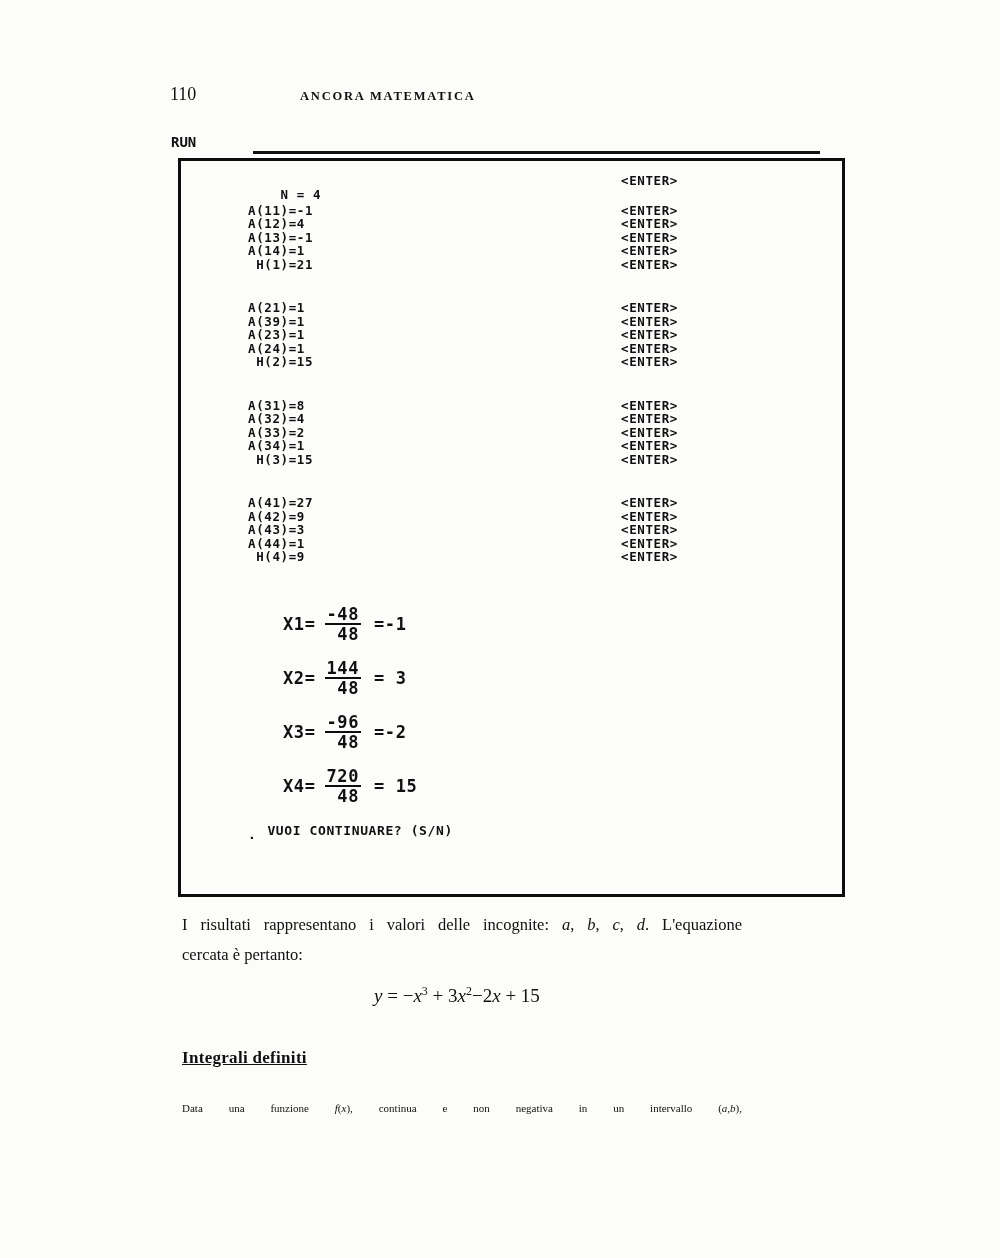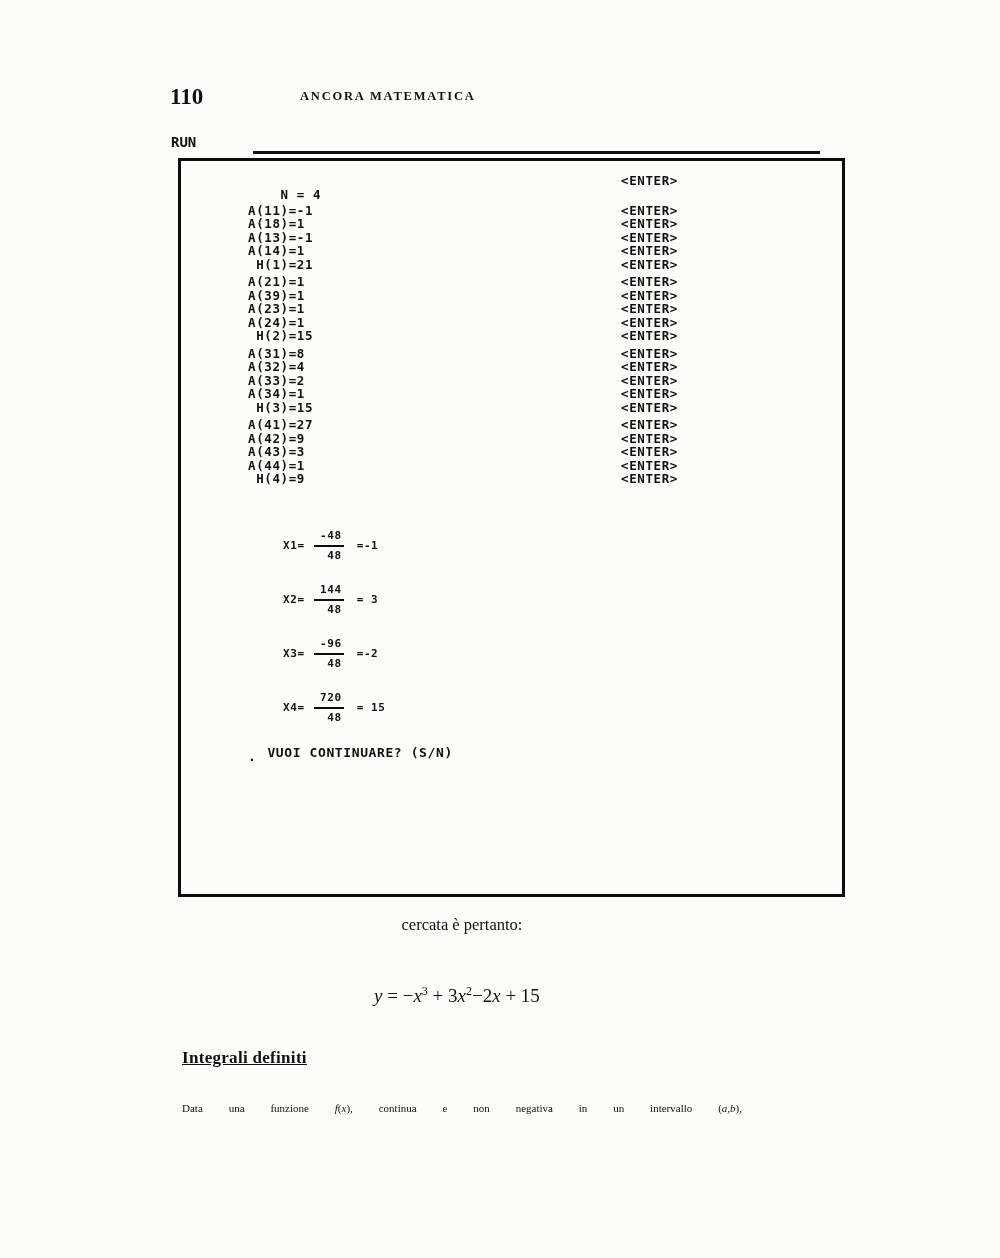--- a/index.html
+++ b/index.html
@@ -5,66 +5,66 @@
   html,body { margin:0; padding:0; }
   body {
     width:1000px; height:1258px; position:relative;
     background:#fcfcfa; color:#101010;
     font-family:"Liberation Serif", serif;
     overflow:hidden;
   }
   .abs { position:absolute; }
 
   
-  #page-number { left:170px; top:84px; font-size:23px; font-weight:bold; }
+  #page-number { left:170px; top:84px; font-size:18px; font-weight:normal; }
   #running-title { left:300px; top:89px; font-size:12.5px; font-weight:bold; letter-spacing:1.8px; }
 
   
   #run-label { left:171px; top:134px; font-family:"DejaVu Sans Mono", monospace; font-weight:bold; font-size:14px; }
   #top-line { left:253px; top:151px; width:567px; height:3px; background:#111; }
   #terminal-box {
     left:178px; top:158px; width:661px; height:720px;
     border:3px solid #0d0d0d; background:transparent;
     padding-top:13px; box-sizing:content-box;
   }
 
   .trow {
     position:relative; height:13.5px; padding-left:67px;
     font-family:"DejaVu Sans Mono", monospace; font-weight:bold;
     font-size:12.5px; line-height:13.5px; letter-spacing:0.6px;
     white-space:pre;
   }
   .trow .enter { position:absolute; left:440px; top:0; }
   .g9  { margin-top:9px; }
   .g16 { margin-top:16px; }
-  .g13 { margin-top:4px; }
+  .g13 { margin-top:30px; }
   .g43 { margin-top:43px; }
 
   .xrow {
     display:flex; align-items:center; margin-left:102px; margin-bottom:20px;
-    font-family:"DejaVu Sans Mono", monospace; font-weight:bold; font-size:11px;
+    font-family:"DejaVu Sans Mono", monospace; font-weight:bold; font-size:17px;
     letter-spacing:0.6px;
   }
   .frac { display:flex; flex-direction:column; align-items:flex-end; margin:0 9px; }
   .fnum, .fden { line-height:14px; padding:0 2px; }
   .fbar { align-self:stretch; height:2px; background:#0d0d0d; margin:2px 0; min-width:30px; }
   .xres { margin-left:4px; }
 
   .cont {
     display:flex; padding-left:67px; margin-top:7px;
     font-family:"DejaVu Sans Mono", monospace; font-weight:bold; font-size:13px;
     letter-spacing:0.6px;
   }
   .cur { transform:translateY(4px); margin-right:11px; }
 
   
   #para1 { left:182px; top:910px; width:560px; font-size:16.5px; line-height:30px; }
   #para2 { left:182px; top:1092px; width:560px; font-size:11px; line-height:33px; }
   .jline { text-align:justify; text-align-last:justify; }
-  .nline { text-align:center; }
+  .nline { text-align:left; }
   .it { font-style:italic; }
 
   #equation { left:374px; top:984px; font-size:19px; white-space:nowrap; }
   #equation .sup { font-size:12px; vertical-align:7px; }
 
   #section-heading {
     left:182px; top:1048px; font-size:17px; font-weight:bold;
     text-decoration:underline; letter-spacing:0.3px;
   }
 </style>
@@ -79,21 +79,21 @@
 
 <div class="abs" id="terminal-box">
 
   <div class="trow">
     <span class="t">N = 4</span>
     <span class="enter">&lt;ENTER&gt;</span>
   </div>
 
 
   <div class="trow g16"><span class="t">A(11)=-1</span><span class="enter">&lt;ENTER&gt;</span></div>
-  <div class="trow"><span class="t">A(18)=1</span><span class="enter">&lt;ENTER&gt;</span></div>
+  <div class="trow"><span class="t">A(12)=4</span><span class="enter">&lt;ENTER&gt;</span></div>
   <div class="trow"><span class="t">A(13)=-1</span><span class="enter">&lt;ENTER&gt;</span></div>
   <div class="trow"><span class="t">A(14)=1</span><span class="enter">&lt;ENTER&gt;</span></div>
   <div class="trow"><span class="t"> H(1)=21</span><span class="enter">&lt;ENTER&gt;</span></div>
 
   <div class="trow g13"><span class="t">A(21)=1</span><span class="enter">&lt;ENTER&gt;</span></div>
   <div class="trow"><span class="t">A(39)=1</span><span class="enter">&lt;ENTER&gt;</span></div>
   <div class="trow"><span class="t">A(23)=1</span><span class="enter">&lt;ENTER&gt;</span></div>
   <div class="trow"><span class="t">A(24)=1</span><span class="enter">&lt;ENTER&gt;</span></div>
   <div class="trow"><span class="t"> H(2)=15</span><span class="enter">&lt;ENTER&gt;</span></div>
 
@@ -146,20 +146,21 @@
     <span class="xres">= 15</span>
   </div>
 
   <div class="cont">
     <span class="cur">.</span>
     <span>VUOI CONTINUARE? (S/N)</span>
   </div>
 </div>
 
 <div class="abs" id="para1">
+  <div class="jline"><span>I risultati rappresentano i valori delle incognite: </span><span class="it">a</span><span>, </span><span class="it">b</span><span>, </span><span class="it">c</span><span>, </span><span class="it">d</span><span>. L'equazione</span></div>
   <div class="nline">cercata è pertanto:</div>
 </div>
 
 <div class="abs" id="equation"><span class="it">y</span><span> = −</span><span class="it">x</span><span class="sup">3</span><span> + 3</span><span class="it">x</span><span class="sup">2</span><span>−2</span><span class="it">x</span><span> + 15</span></div>
 
 <div class="abs" id="section-heading">Integrali definiti</div>
 
 <div class="abs" id="para2">
   <div class="jline"><span>Data una funzione </span><span class="it">f</span><span>(</span><span class="it">x</span><span>), continua e non negativa in un intervallo (</span><span class="it">a</span><span>,</span><span class="it">b</span><span>),</span></div>
 </div>

